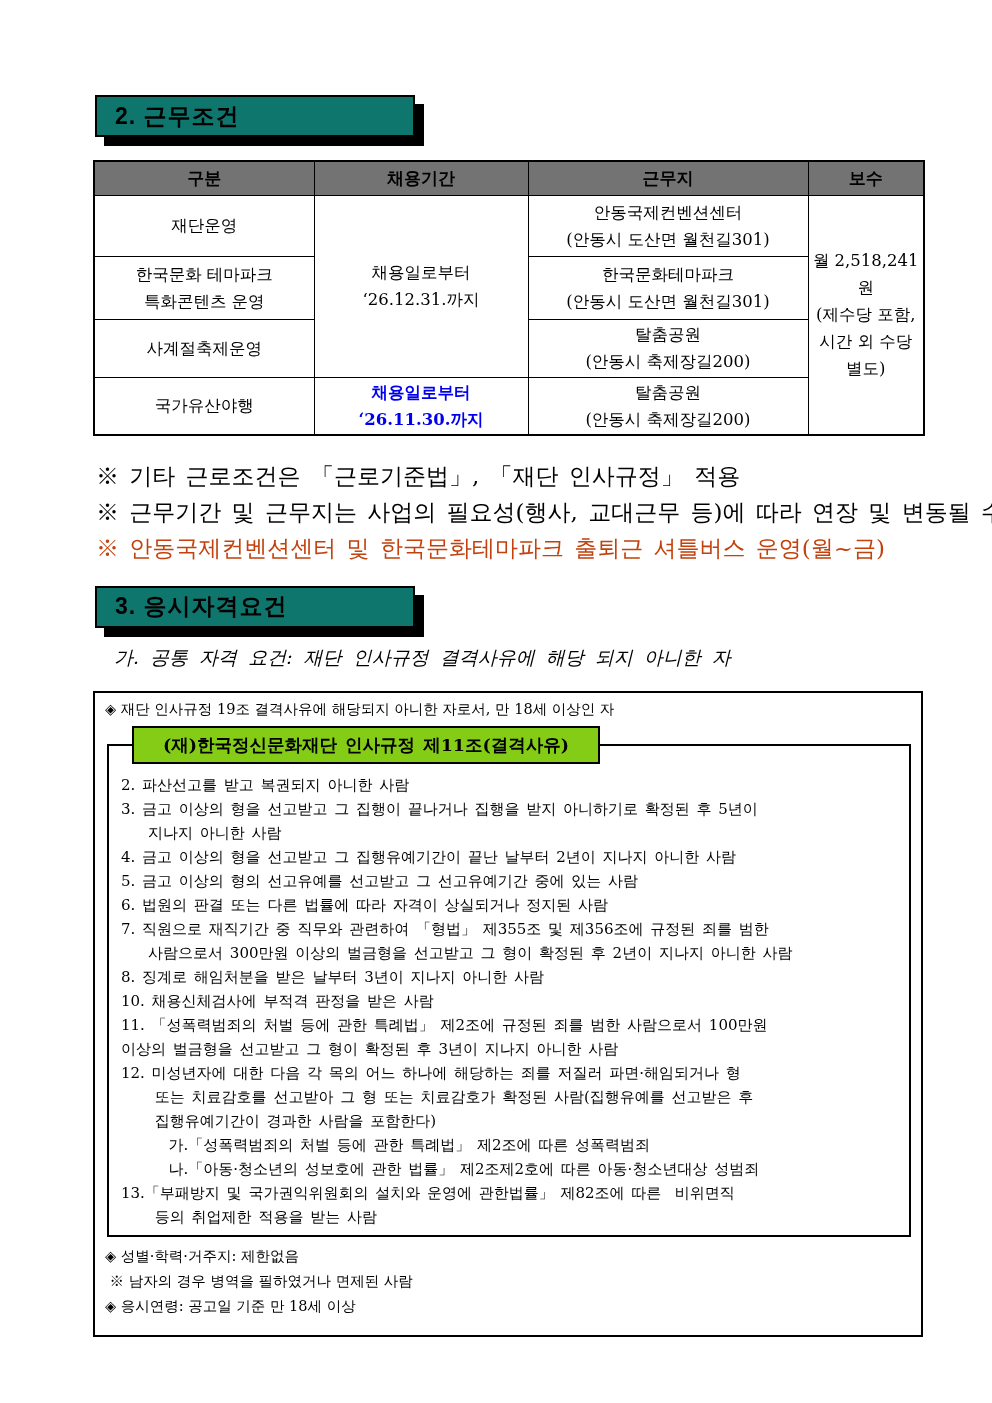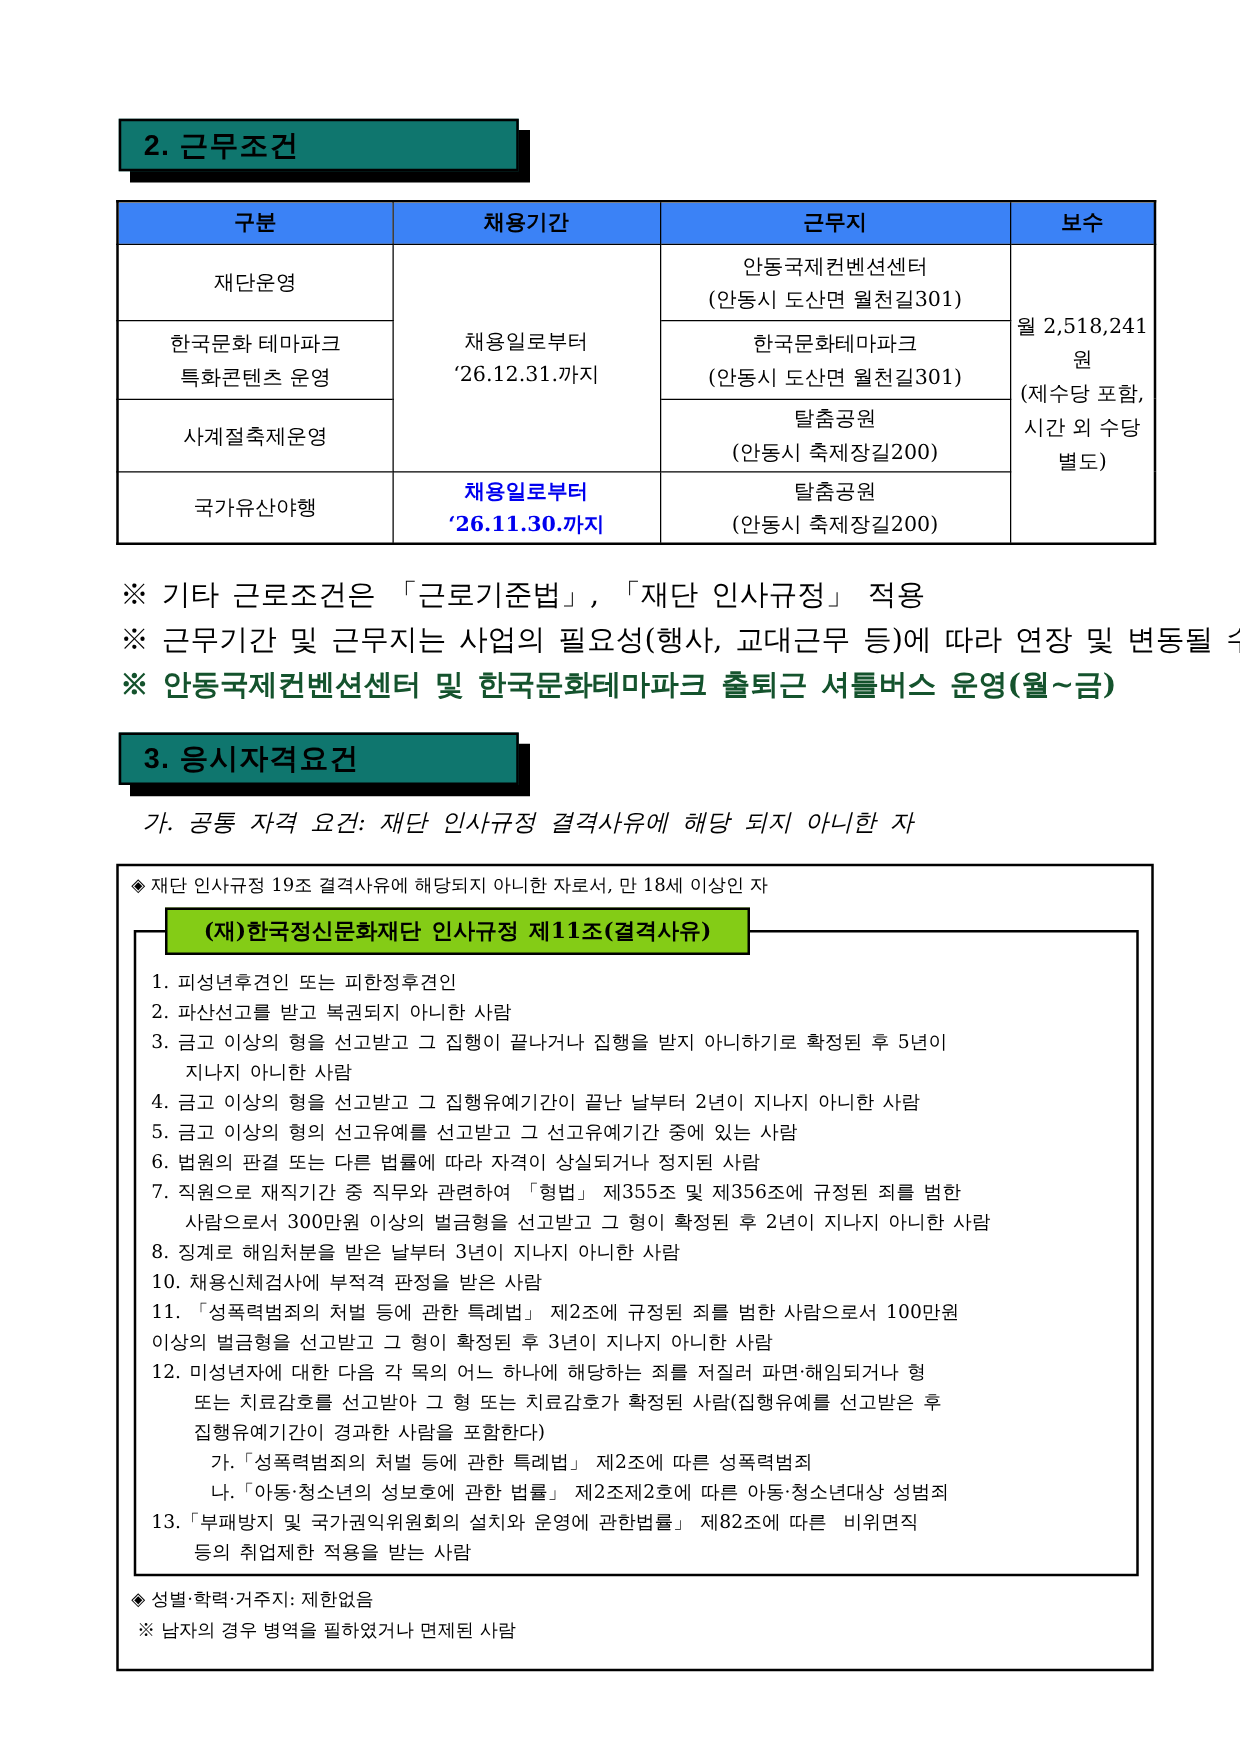--- a/index.html
+++ b/index.html
@@ -45,42 +45,42 @@
     border: 1px solid #000;
     text-align: center;
     vertical-align: middle;
     white-space: pre-line;
     font-size: 16.5px;
     line-height: 27px;
     padding: 1px;
     overflow: hidden;
   }
   table.work thead th {
-    background: #3b82f6;
+    background: #737373;
     height: 34px;
     line-height: 30px;
     font-weight: bold;
     font-size: 17px;
   }
   tr.r1 { height: 61px; }
   tr.r2 { height: 63px; }
   tr.r3 { height: 58px; }
   tr.r4 { height: 57px; }
   td.salary { font-size: 16px; line-height: 29px; padding: 0; }
   td.hl { color: #0000ee; font-weight: bold; }
 
   
   .notes { margin: 22px 0 0 96px; }
   .note {
     font-size: 23px;
     line-height: 36px;
     word-spacing: 3px;
     white-space: pre;
   }
-  .note.em { color: #14532d; font-weight: bold; }
+  .note.em { color: #c2410c; font-weight: normal; }
 
   
   .subheading {
     margin: 17px 0 0 114px;
     font-size: 19px;
     word-spacing: 5px;
     white-space: pre;
     font-style: italic;
   }
 
@@ -199,21 +199,20 @@
     <span>3. 응시자격요건</span>
   </div>
 
   <div class="subheading">가. 공통 자격 요건: 재단 인사규정 결격사유에 해당 되지 아니한 자</div>
 
   <div class="outer-box">
     <div class="intro">◈ 재단 인사규정 19조 결격사유에 해당되지 아니한 자로서, 만 18세 이상인 자</div>
 
     <div class="inner-box">
       <div class="inner-title">(재)한국정신문화재단 인사규정 제11조(결격사유)</div>
-      <div class="rule">1. 피성년후견인 또는 피한정후견인</div>
       <div class="rule">2. 파산선고를 받고 복권되지 아니한 사람</div>
       <div class="rule">3. 금고 이상의 형을 선고받고 그 집행이 끝나거나 집행을 받지 아니하기로 확정된 후 5년이
     지나지 아니한 사람</div>
       <div class="rule">4. 금고 이상의 형을 선고받고 그 집행유예기간이 끝난 날부터 2년이 지나지 아니한 사람</div>
       <div class="rule">5. 금고 이상의 형의 선고유예를 선고받고 그 선고유예기간 중에 있는 사람</div>
       <div class="rule">6. 법원의 판결 또는 다른 법률에 따라 자격이 상실되거나 정지된 사람</div>
       <div class="rule">7. 직원으로 재직기간 중 직무와 관련하여 「형법」 제355조 및 제356조에 규정된 죄를 범한
     사람으로서 300만원 이상의 벌금형을 선고받고 그 형이 확정된 후 2년이 지나지 아니한 사람</div>
       <div class="rule">8. 징계로 해임처분을 받은 날부터 3년이 지나지 아니한 사람</div>
       <div class="rule">10. 채용신체검사에 부적격 판정을 받은 사람</div>
@@ -224,16 +223,17 @@
      집행유예기간이 경과한 사람을 포함한다)
        가.「성폭력범죄의 처벌 등에 관한 특례법」 제2조에 따른 성폭력범죄
        나.「아동·청소년의 성보호에 관한 법률」 제2조제2호에 따른 아동·청소년대상 성범죄</div>
       <div class="rule">13.「부패방지 및 국가권익위원회의 설치와 운영에 관한법률」 제82조에 따른  비위면직
      등의 취업제한 적용을 받는 사람</div>
     </div>
 
     <div class="footnotes">
       <div class="footnote">◈ 성별·학력·거주지: 제한없음</div>
       <div class="footnote"> ※ 남자의 경우 병역을 필하였거나 면제된 사람</div>
+      <div class="footnote">◈ 응시연령: 공고일 기준 만 18세 이상</div>
     </div>
   </div>
 
 </div>
 
 </body></html>

